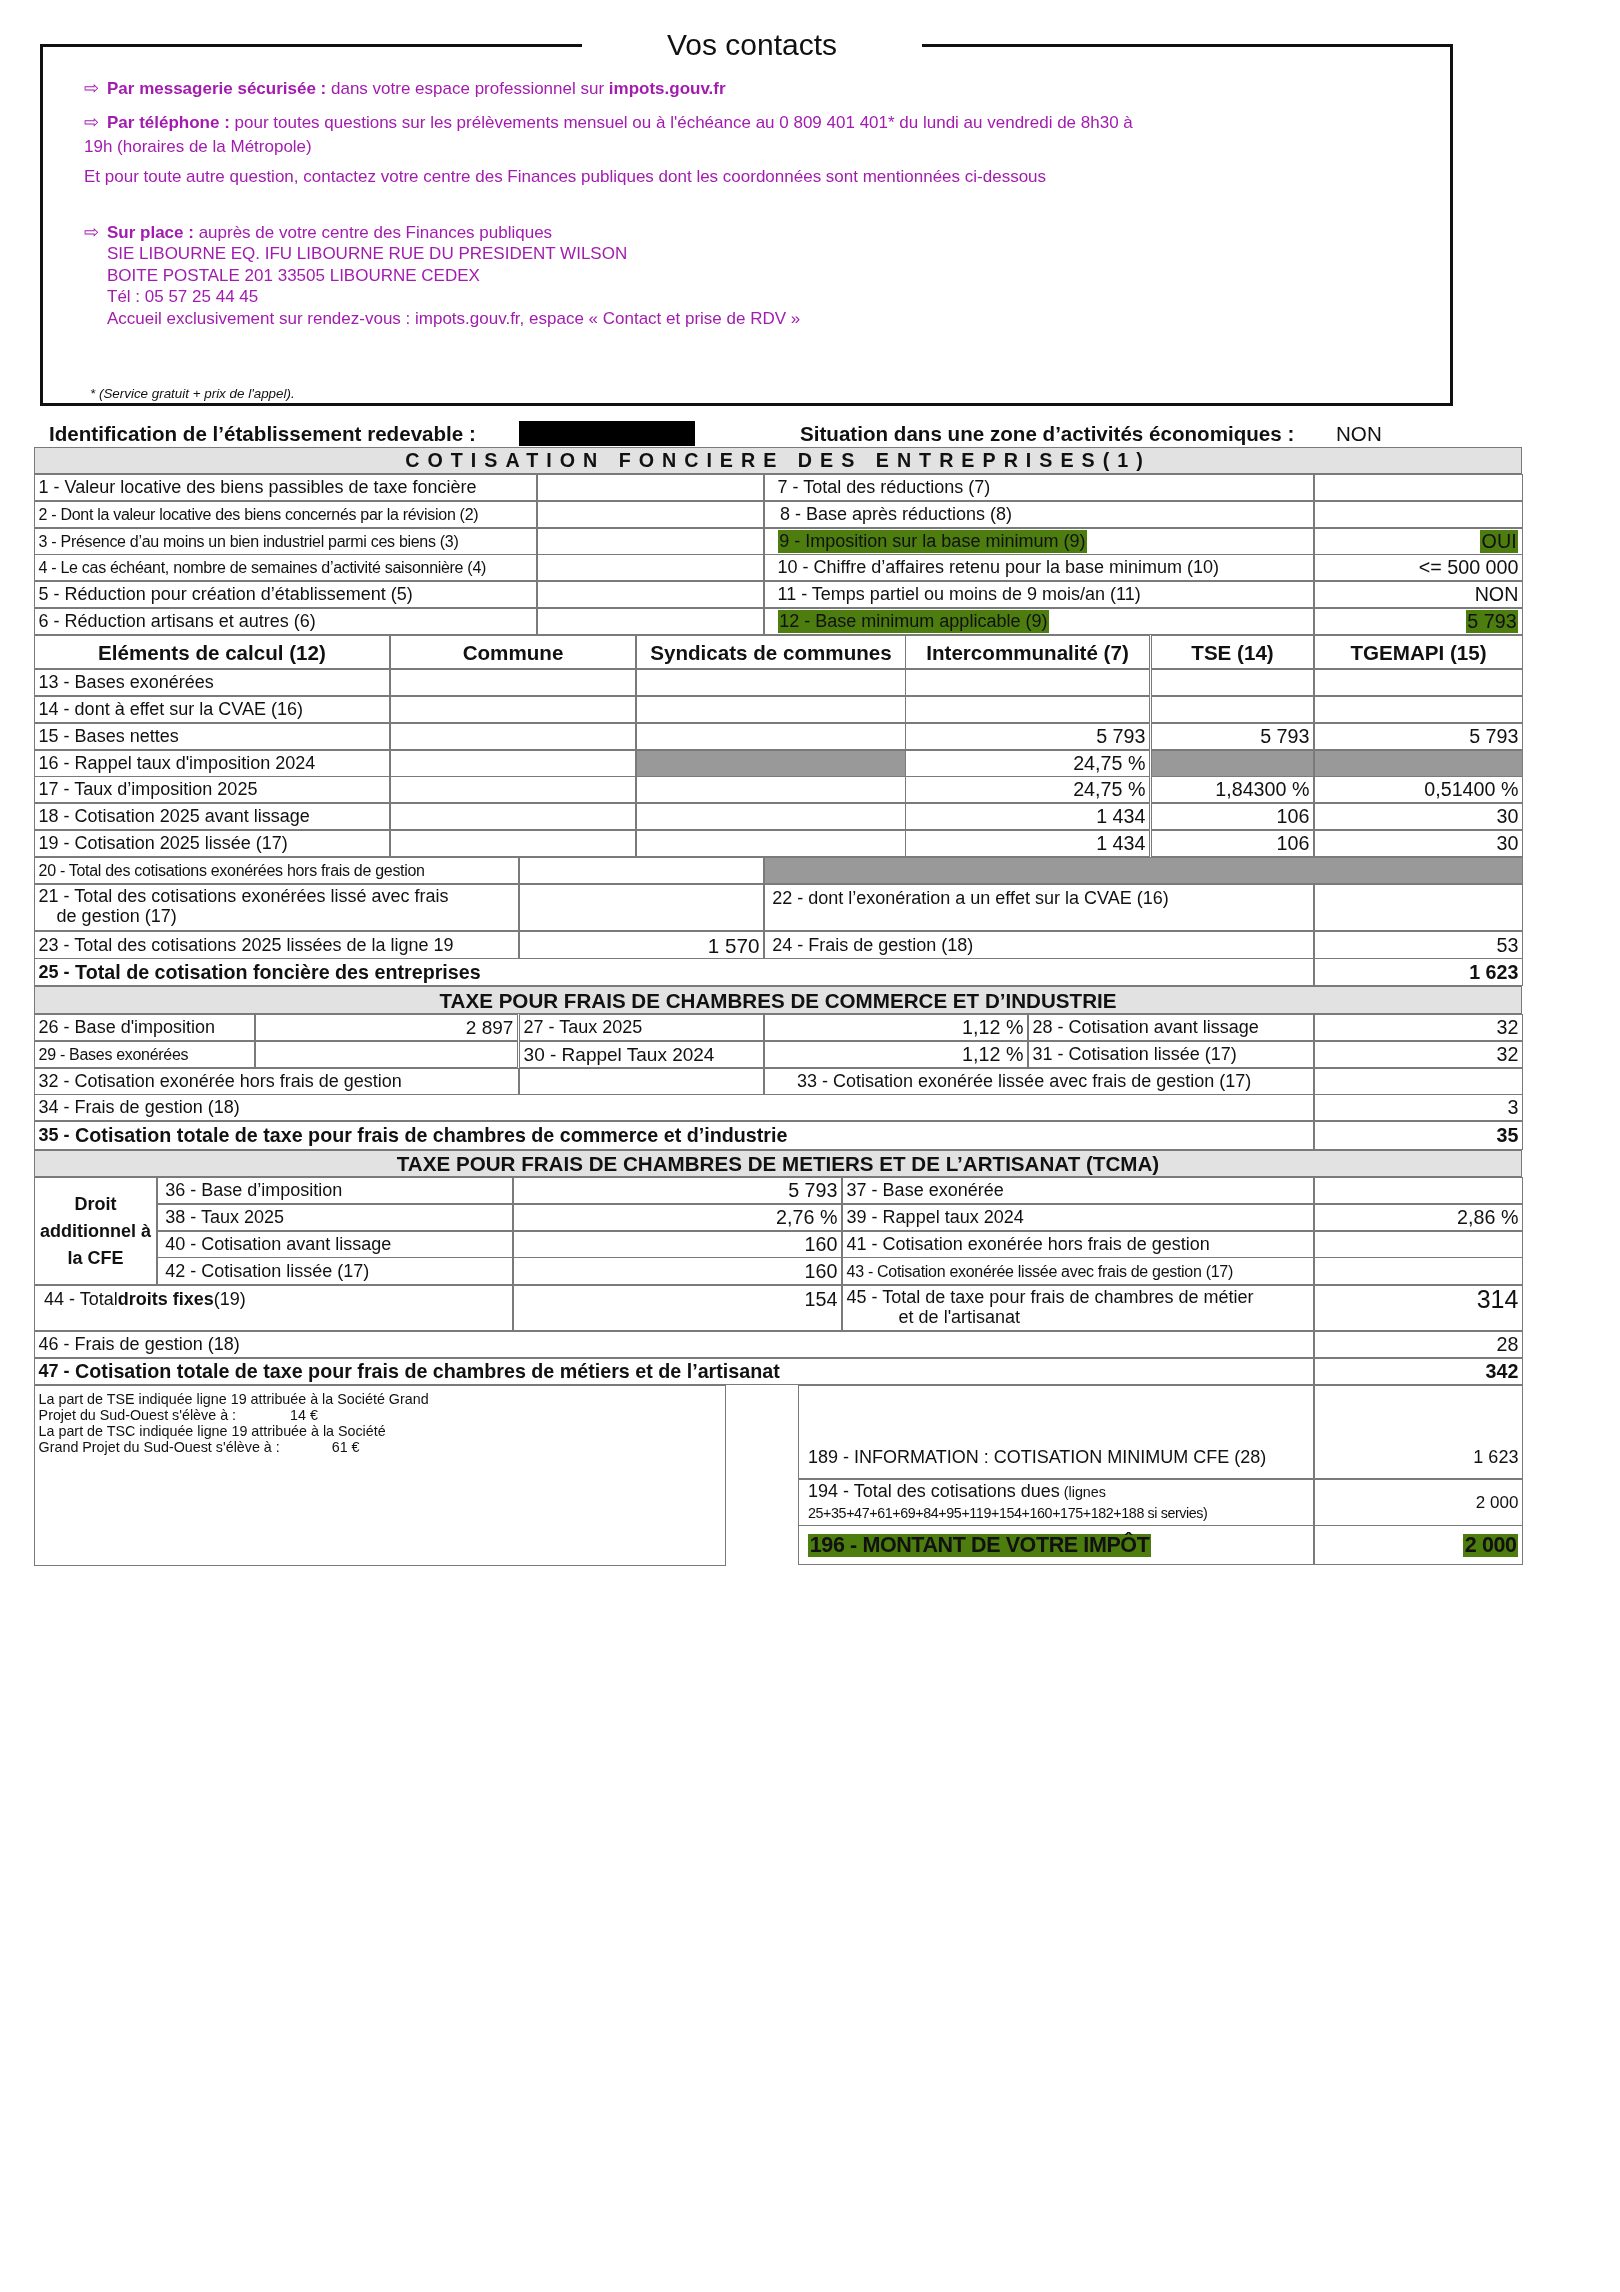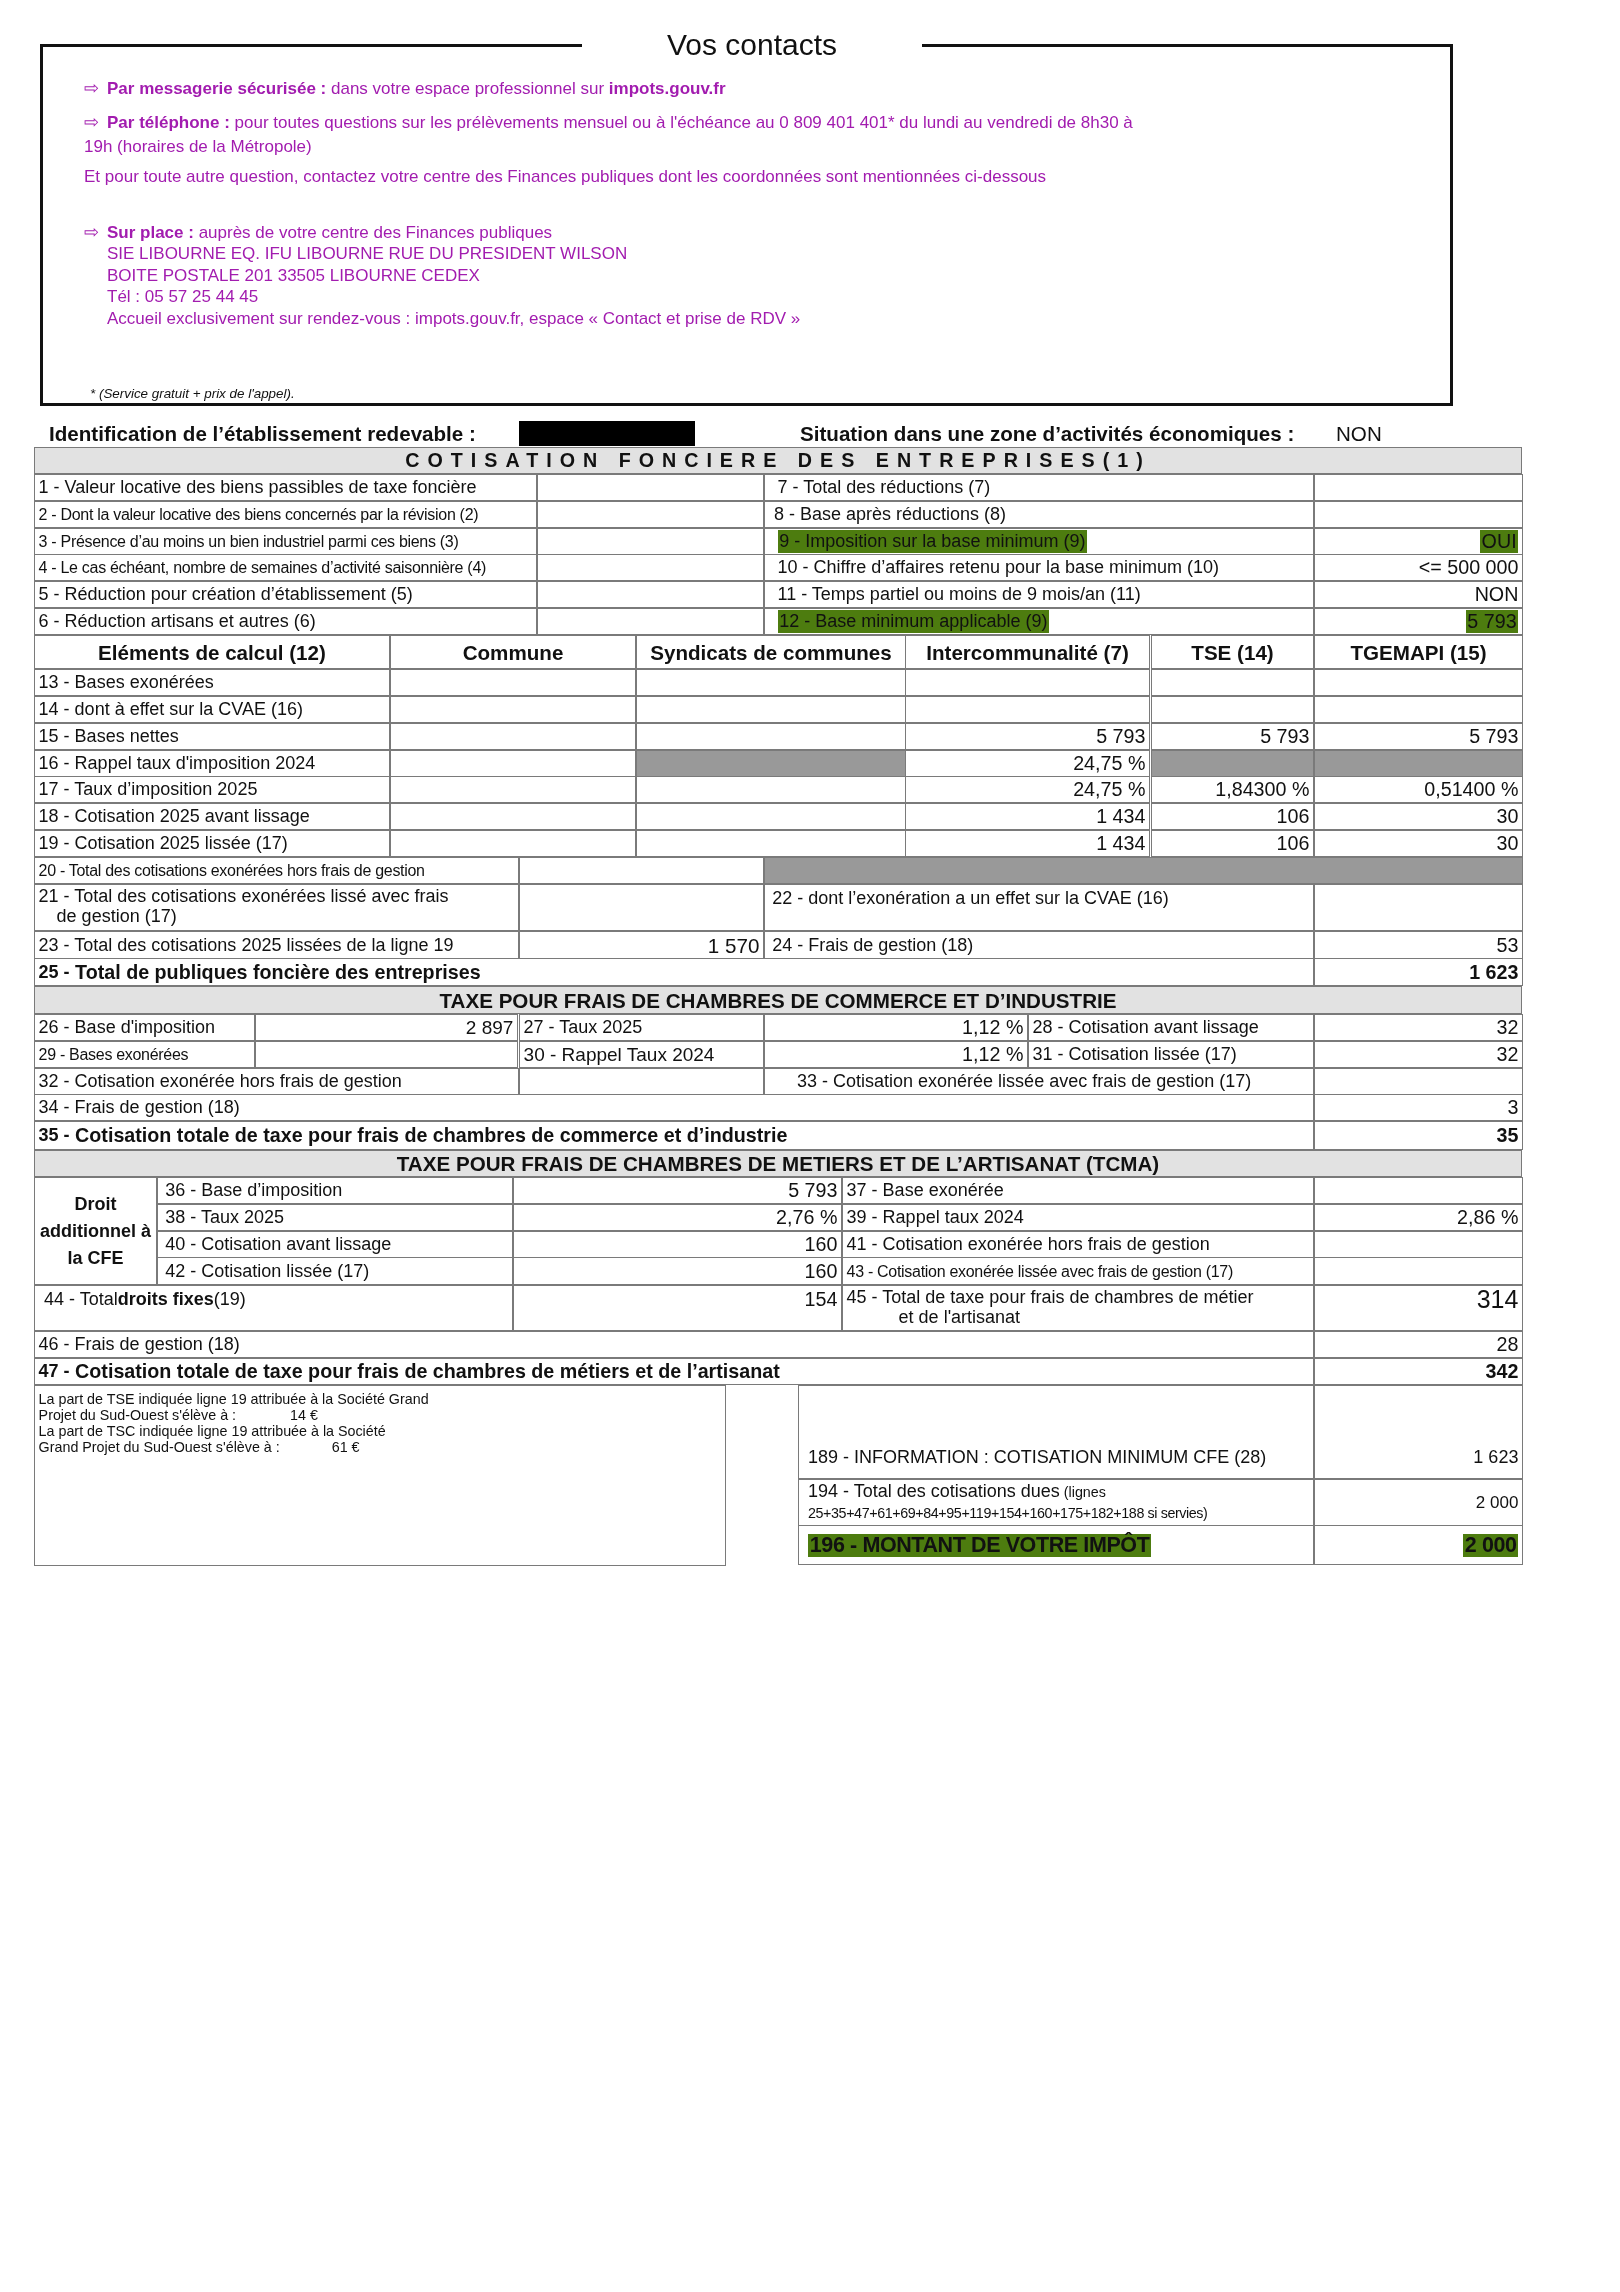--- a/index.html
+++ b/index.html
@@ -85,21 +85,21 @@
 <div class="cell r" style="left:537px; top:528px; width:227px; height:27px;"></div>
 <div class="cell small" style="left:34px; top:554px; width:503px; height:27px;">4 - Le cas échéant, nombre de semaines d’activité saisonnière (4)</div>
 <div class="cell r" style="left:537px; top:554px; width:227px; height:27px;"></div>
 <div class="cell" style="left:34px; top:581px; width:503px; height:27px;">5 - Réduction pour création d’établissement (5)</div>
 <div class="cell r" style="left:537px; top:581px; width:227px; height:27px;"></div>
 <div class="cell" style="left:34px; top:608px; width:503px; height:27px;">6 - Réduction artisans et autres (6)</div>
 <div class="cell r" style="left:537px; top:608px; width:227px; height:27px;"></div>
 
 <div class="cell" style="left:764px; top:474px; width:550px; height:27px; padding-left:12.5px;">7 - Total des réductions (7)</div>
 <div class="cell r" style="left:1314px; top:474px; width:209px; height:27px;"></div>
-<div class="cell" style="left:764px; top:501px; width:550px; height:27px; padding-left:9px;">8 - Base après réductions (8)</div>
+<div class="cell" style="left:764px; top:501px; width:550px; height:27px; padding-left:15px;">8 - Base après réductions (8)</div>
 <div class="cell r" style="left:1314px; top:501px; width:209px; height:27px;"></div>
 <div class="cell" style="left:764px; top:528px; width:550px; height:27px; padding-left:12.5px;">
     <span class="hl">9 - Imposition sur la base minimum (9)</span>
   </div>
 <div class="cell r" style="left:1314px; top:528px; width:209px; height:27px; font-size:19.7px;">
     <span class="hl">OUI</span>
   </div>
 <div class="cell" style="left:764px; top:554px; width:550px; height:27px; padding-left:12.5px;">10 - Chiffre d’affaires retenu pour la base minimum (10)</div>
 <div class="cell r" style="left:1314px; top:554px; width:209px; height:27px; font-size:19.7px;">&lt;= 500 000</div>
 <div class="cell" style="left:764px; top:581px; width:550px; height:27px; padding-left:12.5px;">11 - Temps partiel ou moins de 9 mois/an (11)</div>
@@ -177,21 +177,21 @@
 </div>
 <div class="cell r" style="left:519px; top:884px; width:245px; height:47px;"></div>
 <div class="cell top" style="left:764px; top:884px; width:550px; height:47px; padding-left:7.2px;">22 - dont l’exonération a un effet sur la CVAE (16)</div>
 <div class="cell r" style="left:1314px; top:884px; width:209px; height:47px;"></div>
 
 <div class="cell" style="left:34px; top:931px; width:485px; height:28px;">23 - Total des cotisations 2025 lissées de la ligne 19</div>
 <div class="cell r" style="left:519px; top:931px; width:245px; height:28px; font-size:20.6px;">1 570</div>
 <div class="cell" style="left:764px; top:931px; width:550px; height:28px; padding-left:7.2px;">24 - Frais de gestion (18)</div>
 <div class="cell r" style="left:1314px; top:931px; width:209px; height:28px; font-size:19.7px;">53</div>
 
-<div class="cell bold" style="left:34px; top:958px; width:1280px; height:28px;"><span style="font-size:18px;">25 - </span>&nbsp;<span>Total de publiques foncière des entreprises</span></div>
+<div class="cell bold" style="left:34px; top:958px; width:1280px; height:28px;"><span style="font-size:18px;">25 - </span>&nbsp;<span>Total de cotisation foncière des entreprises</span></div>
 <div class="cell r bold" style="left:1314px; top:958px; width:209px; height:28px;">1 623</div>
 
 <div class="cell band" style="left:34px; top:986px; width:1488px; height:28px;">TAXE POUR FRAIS DE CHAMBRES DE COMMERCE ET D’INDUSTRIE</div>
 
 <div class="cell" style="left:34px; top:1014px; width:221px; height:27px;">26 - Base d'imposition</div>
 <div class="cell r" style="left:255px; top:1014px; width:263px; height:27px; font-size:19px;padding-left:6px;">2 897</div>
 <div class="cell" style="left:519px; top:1014px; width:245px; height:27px;">27 - Taux 2025</div>
 <div class="cell r" style="left:764px; top:1014px; width:264px; height:27px; font-size:19.7px;">1,12 %</div>
 <div class="cell" style="left:1028px; top:1014px; width:286px; height:27px;">28 - Cotisation avant lissage</div>
 <div class="cell r" style="left:1314px; top:1014px; width:209px; height:27px; font-size:19.7px;">32</div>

